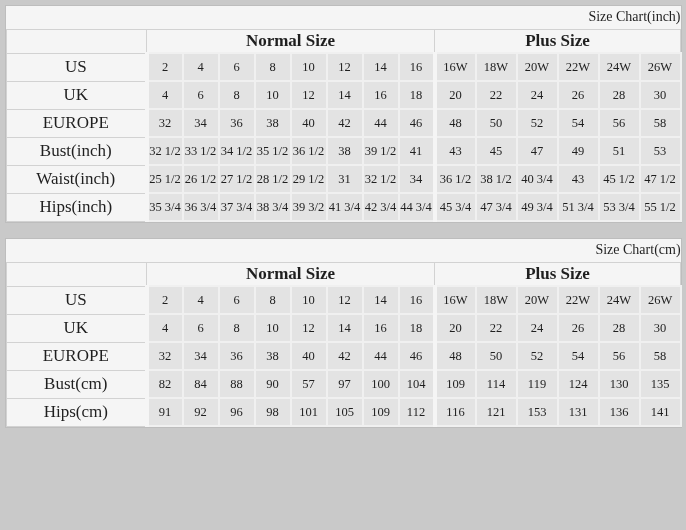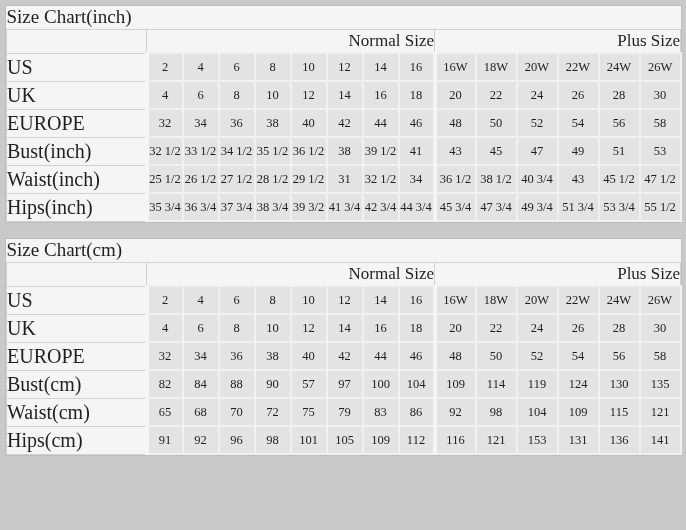--- a/index.html
+++ b/index.html
@@ -26,42 +26,42 @@
   table{
     border-collapse:collapse;
     table-layout:fixed;
     width:100%;
   }
   col.c-label{width:140px;}
   col.c-n{width:36px;}
   col.c-p{width:41px;}
   .title-row td{
     height:23px;
-    text-align:left;
-    font-size:19px;
+    text-align:right;
+    font-size:14px;
     border-bottom:1px solid var(--grid-dark);
     background:var(--table-bg);
   }
   .size-row th{
     height:24px;
-    font-weight:normal;
+    font-weight:bold;
     font-size:17px;
-    text-align:right;
+    text-align:center;
     border:1px solid var(--grid-dark);
     background:var(--table-bg);
   }
   .size-row td.corner{
     border:1px solid var(--grid-dark);
     background:var(--table-bg);
   }
   tbody td.label{
     background:var(--table-bg);
     border:1px solid var(--grid-dark);
-    text-align:left;
-    font-size:20px;
+    text-align:center;
+    font-size:17px;
     height:28px;
     font-family:Liberation Serif, serif;
   }
   tbody td.data{
     background:var(--cell-bg);
     border:2px solid var(--grid-light);
     text-align:center;
     font-size:12.5px;
     white-space:nowrap;
     overflow:hidden;
@@ -303,37 +303,20 @@
           <td class="data">100</td>
           <td class="data">104</td>
           <td class="data plus-start">109</td>
           <td class="data">114</td>
           <td class="data">119</td>
           <td class="data">124</td>
           <td class="data">130</td>
           <td class="data">135</td>
         </tr>
         <tr>
-          <td class="label">Waist(cm)</td>
-          <td class="data first-data">65</td>
-          <td class="data">68</td>
-          <td class="data">70</td>
-          <td class="data">72</td>
-          <td class="data">75</td>
-          <td class="data">79</td>
-          <td class="data">83</td>
-          <td class="data">86</td>
-          <td class="data plus-start">92</td>
-          <td class="data">98</td>
-          <td class="data">104</td>
-          <td class="data">109</td>
-          <td class="data">115</td>
-          <td class="data">121</td>
-        </tr>
-        <tr>
           <td class="label">Hips(cm)</td>
           <td class="data first-data">91</td>
           <td class="data">92</td>
           <td class="data">96</td>
           <td class="data">98</td>
           <td class="data">101</td>
           <td class="data">105</td>
           <td class="data">109</td>
           <td class="data">112</td>
           <td class="data plus-start">116</td>

